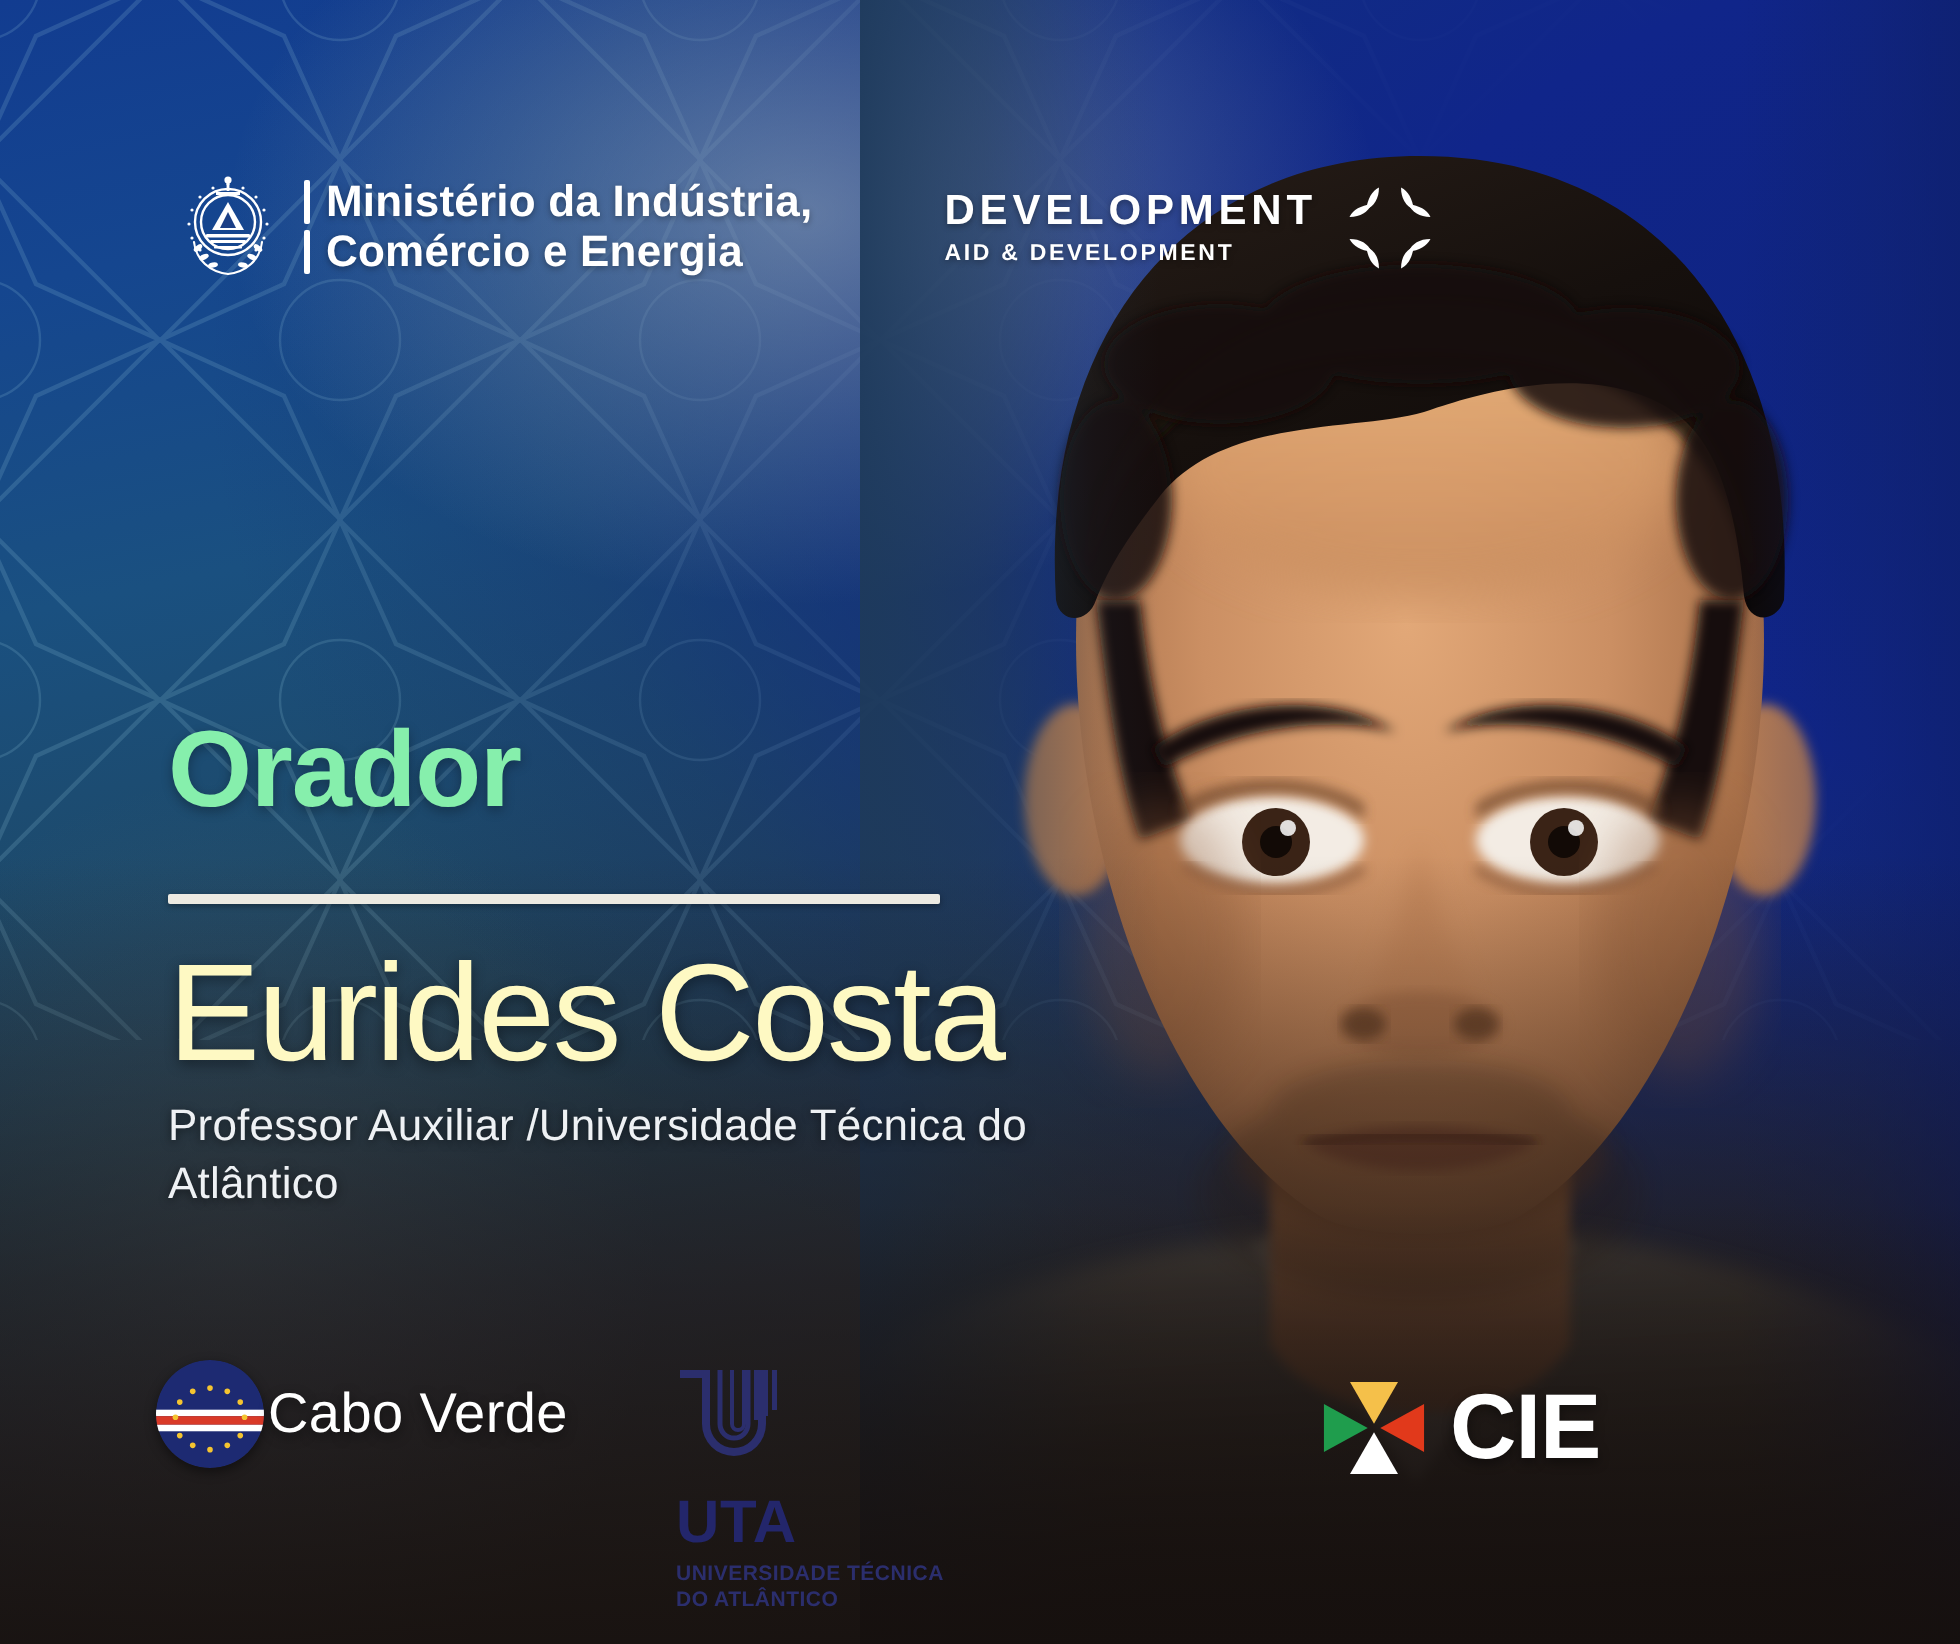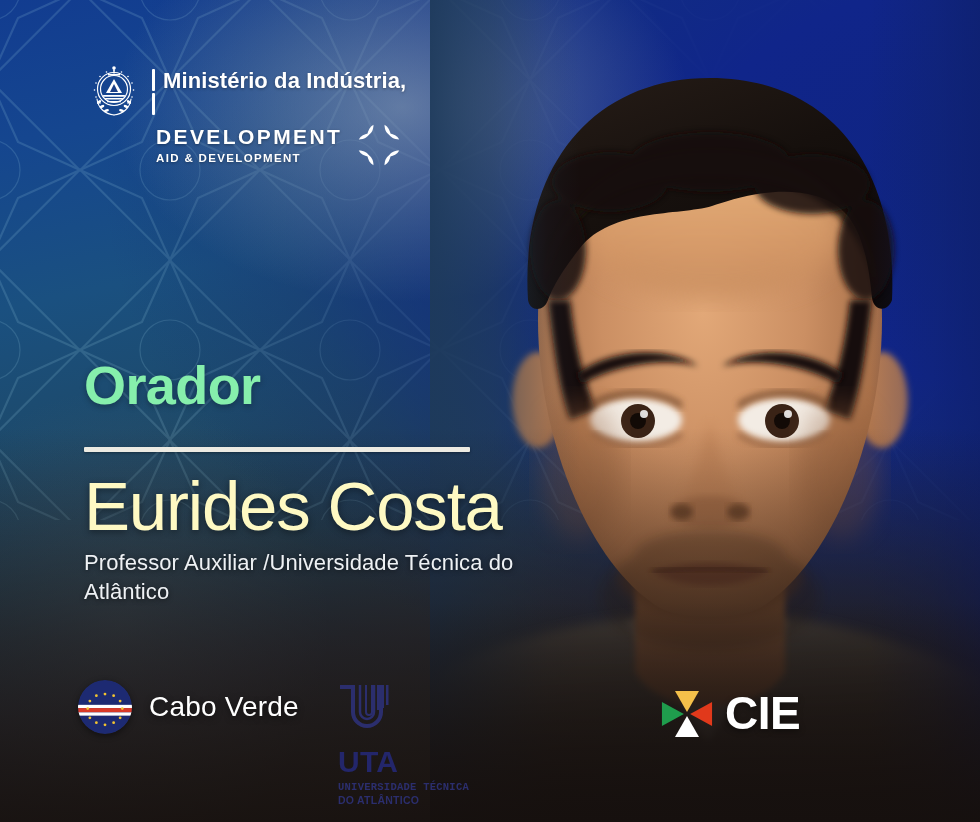--- a/index.html
+++ b/index.html
@@ -73,24 +73,23 @@
     pointer-events:none;
   }
   .portrait-bottom{
     position:absolute;left:0;bottom:0;width:560px;height:220px;
     background:linear-gradient(to bottom, rgba(20,14,12,0) 0%, rgba(22,16,13,.55) 58%, rgba(20,14,12,.9) 100%);
     pointer-events:none;
   }
 
   
   .hdr{
-    position:absolute;left:86px;top:62px;
+    position:absolute;left:86px;top:84px;
     display:flex;align-items:center;gap:0;
     z-index:6;
-    flex-direction:column;
   }
   .min-logo{display:flex;align-items:center;gap:10px;}
   .min-seal{width:56px;height:58px;flex:0 0 auto;}
   .min-seal svg{display:block;width:100%;height:100%;}
   .min-txt{
     display:flex;flex-direction:column;justify-content:center;
     color:#ffffff;font-size:22px;line-height:25px;font-weight:600;
     letter-spacing:.1px;white-space:nowrap;
     text-shadow:0 1px 3px rgba(0,0,0,.35);
   }
@@ -126,34 +125,34 @@
     text-shadow:0 2px 7px rgba(0,0,0,.42);
   }
   .role{
     margin:12px 0 0 0;font-size:22px;line-height:29px;font-weight:400;
     color:#eef1f4;letter-spacing:.1px;
     text-shadow:0 1px 5px rgba(0,0,0,.55);
   }
 
   
   .cv{
-    position:absolute;left:78px;top:680px;display:flex;align-items:center;gap:17px;z-index:6;justify-content:space-between;
+    position:absolute;left:78px;top:680px;display:flex;align-items:center;gap:2px;z-index:6;justify-content:space-between;
   }
   .cv-flag{width:54px;height:54px;border-radius:50%;overflow:hidden;flex:0 0 auto;
            box-shadow:0 2px 6px rgba(0,0,0,.45);}
   .cv-flag svg{display:block;width:100%;height:100%;}
   .cv-name{color:#fff;font-size:28px;font-weight:400;letter-spacing:.2px;
            text-shadow:0 2px 6px rgba(0,0,0,.5);}
 
   .uta{position:absolute;left:338px;top:683px;display:flex;align-items:flex-start;gap:11px;z-index:6;flex-direction:column;}
   .uta-mark{width:58px;height:52px;flex:0 0 auto;}
   .uta-mark svg{display:block;width:100%;height:100%;}
   .uta-txt{display:flex;flex-direction:column;padding-top:1px;}
   .uta-big{font-size:30px;font-weight:700;line-height:30px;color:#23266b;letter-spacing:.3px;}
-  .uta-s1{font-size:10.5px;font-weight:700;line-height:13px;color:#2b2e6d;letter-spacing:.25px;margin-top:4px;font-family:Liberation Mono, monospace;}
+  .uta-s1{font-size:10.5px;font-weight:700;line-height:13px;color:#2b2e6d;letter-spacing:.25px;margin-top:4px;}
   .uta-s2{font-size:10.5px;font-weight:700;line-height:13px;color:#2b2e6d;letter-spacing:.25px;}
 
   .cie{position:absolute;left:660px;top:690px;display:flex;gap:11px;z-index:6;}
   .cie-mark{width:54px;height:48px;flex:0 0 auto;}
   .cie-mark svg{display:block;width:100%;height:100%;}
   .cie-abbr{font-size:46px;font-weight:800;line-height:46px;color:#fff;letter-spacing:-.5px;
             text-shadow:0 2px 6px rgba(0,0,0,.45);}
   .cie-full{display:flex;flex-direction:column;margin-left:2px;}
   .cie-full div{font-size:15px;font-weight:700;line-height:16.5px;color:#fff;letter-spacing:.3px;
                 text-shadow:0 1px 4px rgba(0,0,0,.45);}
@@ -390,20 +389,21 @@
         </svg>
       </div>
 
       <div class="min-txt">
         <div class="min-pair">
           <span class="min-pipe"></span>
           <span>Ministério da Indústria,</span>
         </div>
         <div class="min-pair">
           <span class="min-pipe"></span>
+          <span>Comércio e Energia</span>
         </div>
       </div>
     </div>
 
     <div class="lux">
       <div class="lux-txt">
         <span class="lux-l1">DEVELOPMENT</span>
         <span class="lux-l2">AID &amp; DEVELOPMENT</span>
       </div>
       <div class="lux-mark">

